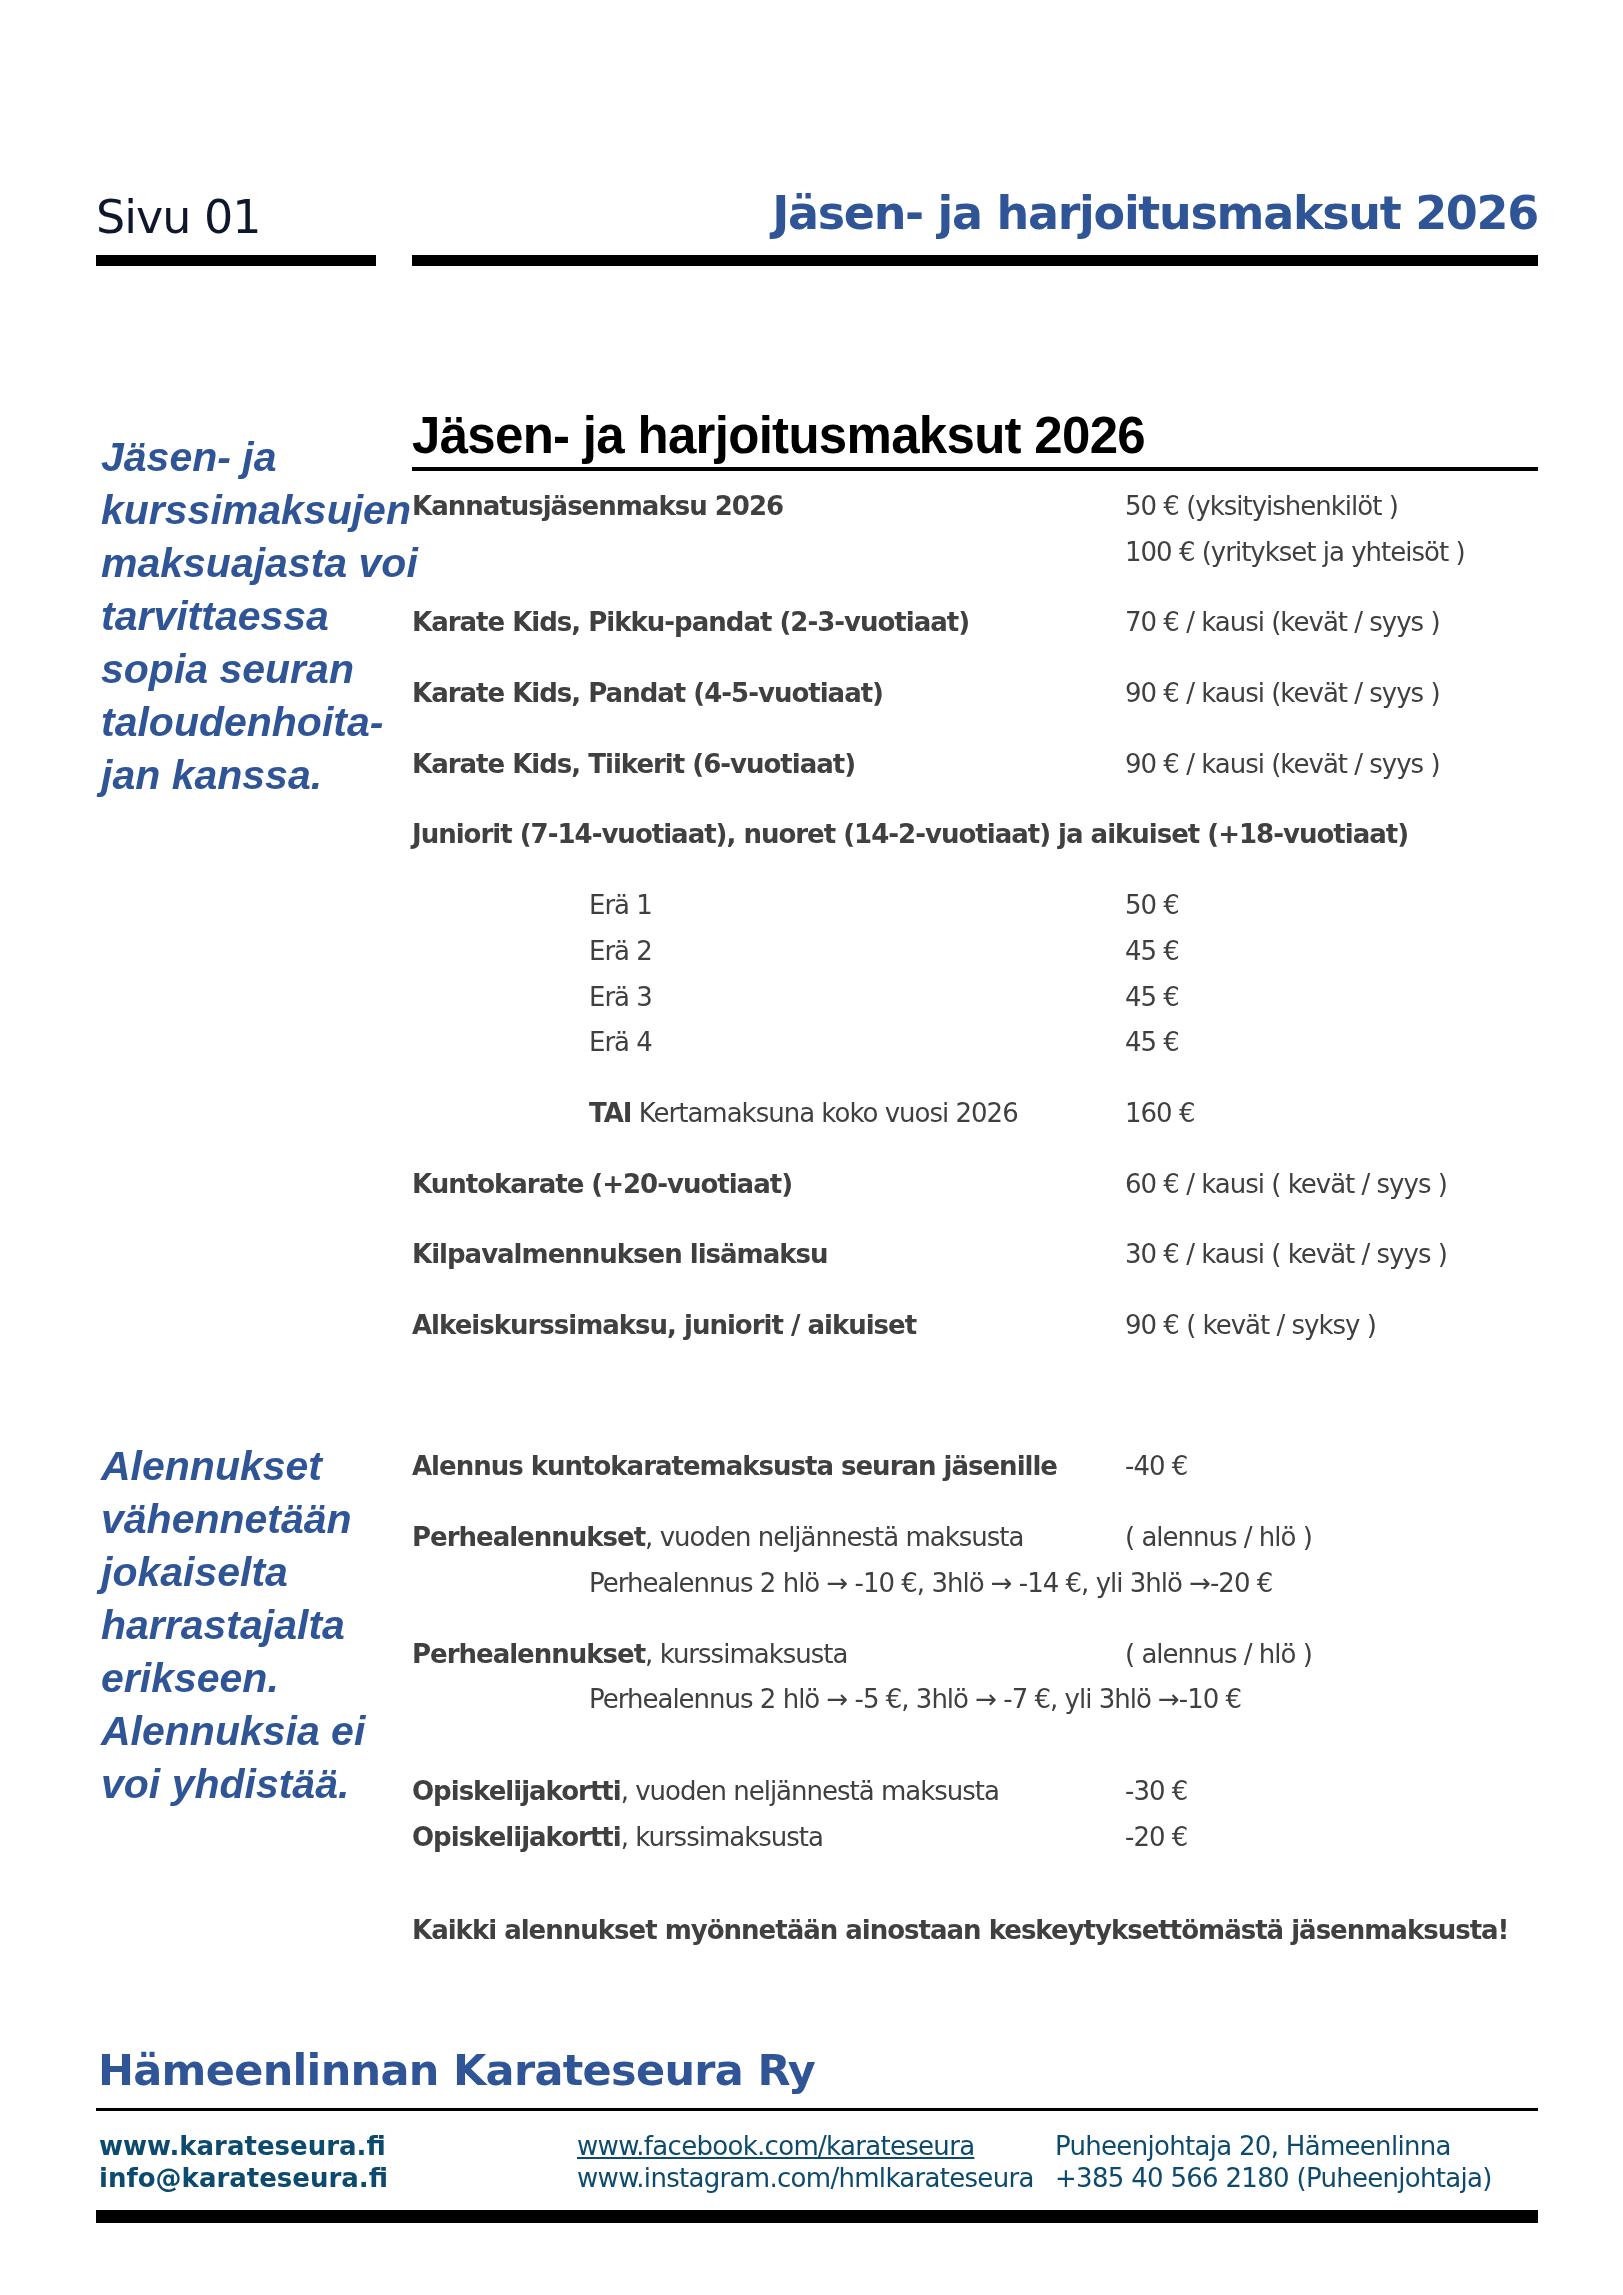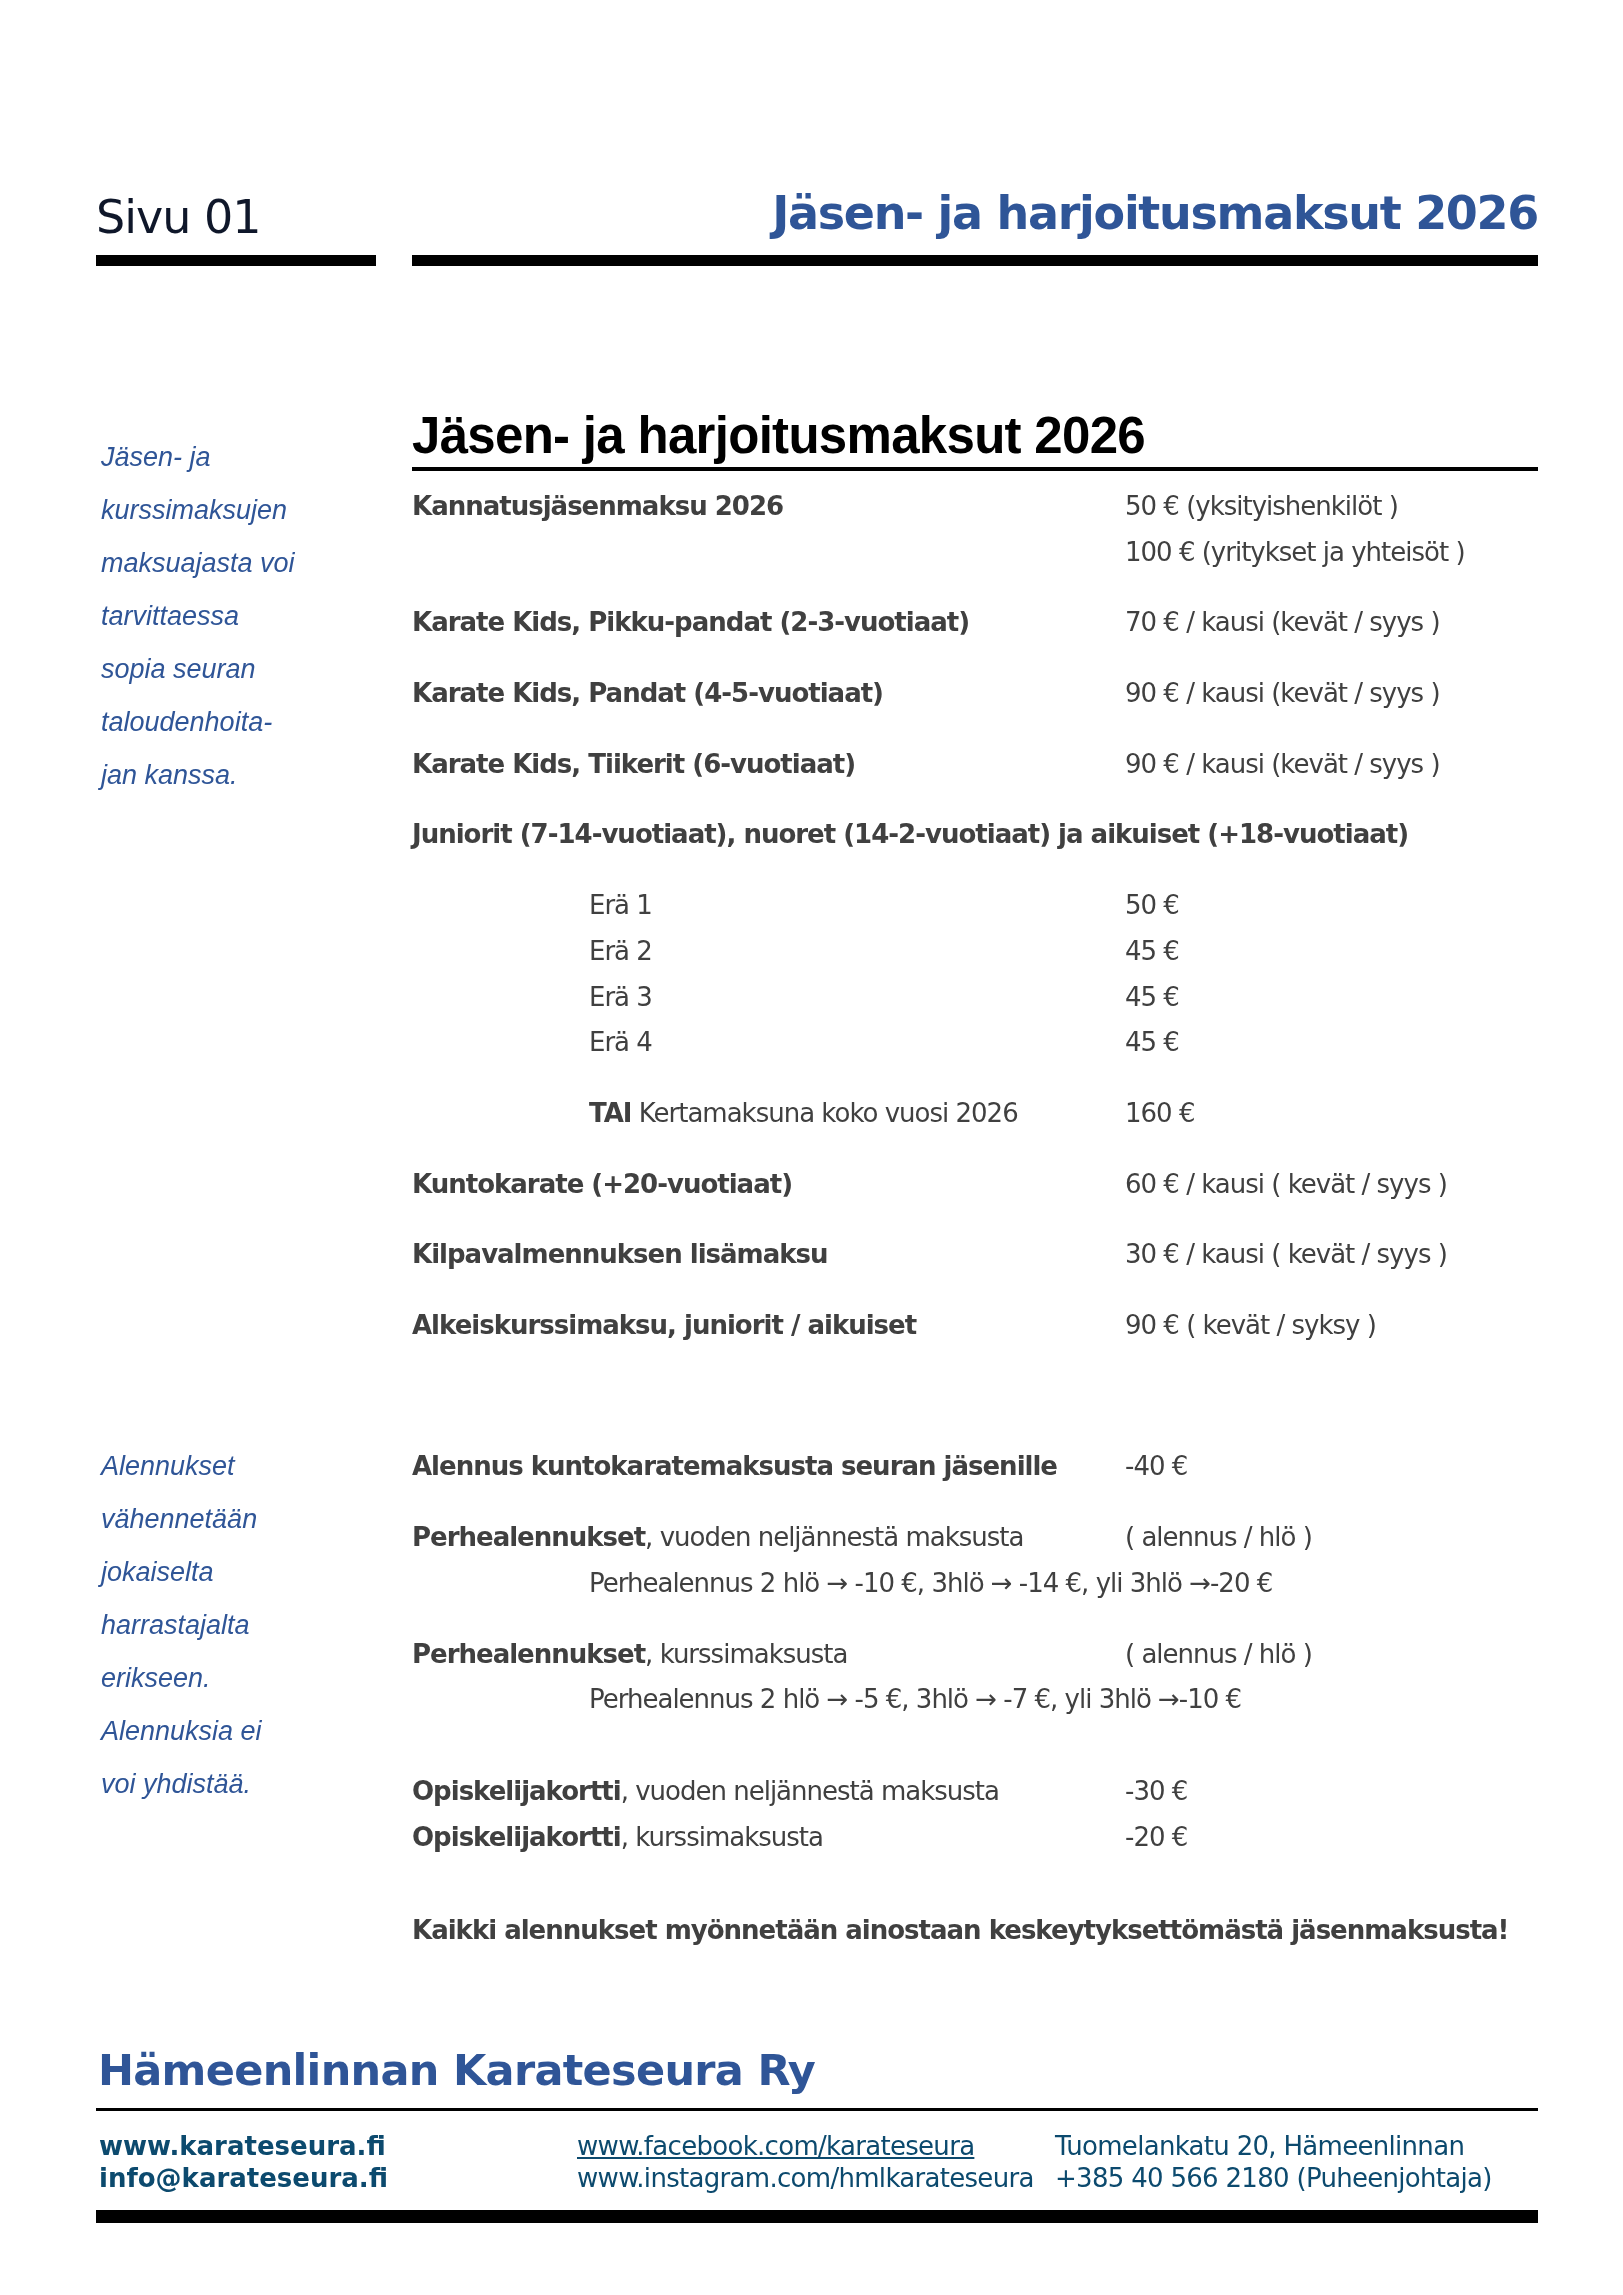--- a/index.html
+++ b/index.html
@@ -14,21 +14,21 @@
   .rule-h1 { left: 96px; top: 255px; width: 280px; height: 11px; }
   .rule-h2 { left: 412px; top: 255px; width: 1126px; height: 11px; }
 
   
   .section-title { left: 412px; top: 406px; font-family: "Liberation Sans", sans-serif;
                    font-size: 51px; font-weight: bold; color: #000; letter-spacing: -0.7px; }
   .rule-section { left: 412px; top: 467px; width: 1126px; height: 3.9px; }
 
   
   .side-note { left: 101px; font-family: "Liberation Sans", sans-serif; font-style: italic;
-               font-weight: normal; font-size: 27px; line-height: 53px; color: #2F5597; }
+               font-weight: bold; font-size: 41px; line-height: 53px; color: #2F5597; }
   .side-note div { white-space: nowrap; }
 
   
   .row { position: absolute; left: 412px; width: 1126px; font-size: 26px; white-space: nowrap; }
   .row .lbl { position: absolute; left: 0; top: 0; }
   .row .lbl.indent { left: 177px; }
   .row .val { position: absolute; left: 713px; top: 0; }
   .b { font-weight: bold; text-align: right; }
   .cond { letter-spacing: -1px; }
 
@@ -155,17 +155,17 @@
   <span class="lbl b">Kaikki alennukset myönnetään ainostaan keskeytyksettömästä jäsenmaksusta!</span>
 </div>
 
 <div class="abs org-name cond">Hämeenlinnan Karateseura Ry</div>
 <div class="rule rule-f1"></div>
 
 <div class="abs foot b" style="left:99px; top:2131px;">www.karateseura.fi</div>
 <div class="abs foot b" style="left:99px; top:2163px;">info@karateseura.fi</div>
 <div class="abs foot" style="left:577px; top:2131px;text-decoration:underline;">www.facebook.com/karateseura</div>
 <div class="abs foot" style="left:577px; top:2163px;">www.instagram.com/hmlkarateseura</div>
-<div class="abs foot" style="left:1055px; top:2131px;">Tuomelankatu 20, Hämeenlinnan</div>
+<div class="abs foot" style="left:1055px; top:2131px;">Puheenjohtaja 20, Hämeenlinna</div>
 <div class="abs foot" style="left:1055px; top:2163px;">+385 40 566 2180 (Puheenjohtaja)</div>
 
 <div class="rule rule-f2"></div>
 
 
 </body></html>

